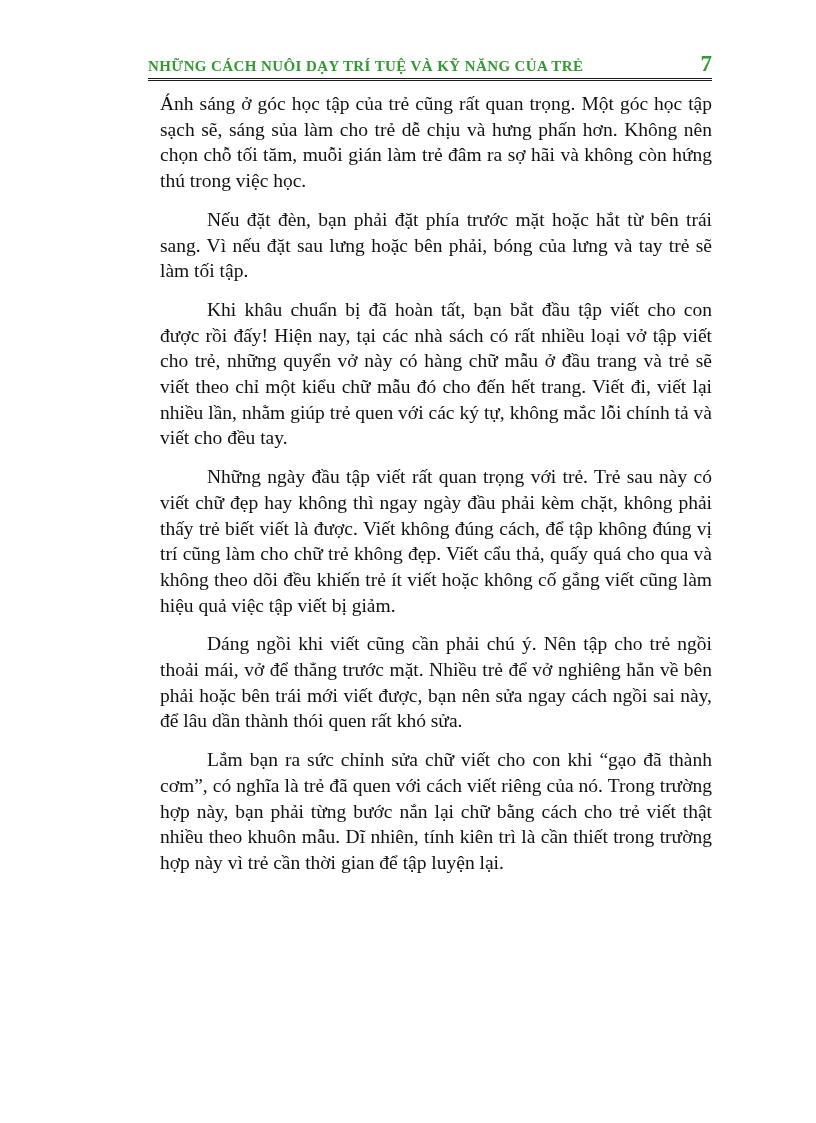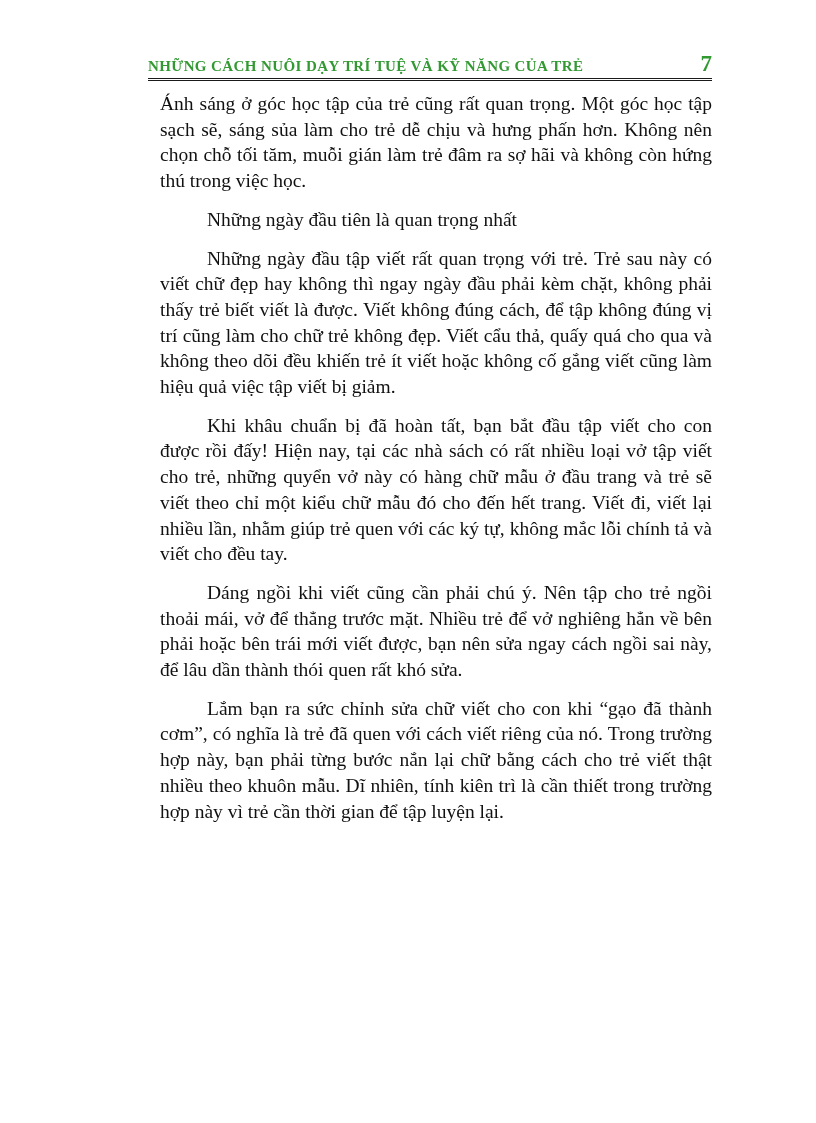--- a/index.html
+++ b/index.html
@@ -87,23 +87,23 @@
 
   <div class="header">
     <span class="header-title">NHỮNG CÁCH NUÔI DẠY TRÍ TUỆ VÀ KỸ NĂNG CỦA TRẺ</span>
     <span class="page-number">7</span>
   </div>
 
   <div class="header-rule"></div>
 
   <div class="body-text">
     <p class="para no-indent">Ánh sáng ở góc học tập của trẻ cũng rất quan trọng. Một góc học tập sạch sẽ, sáng sủa làm cho trẻ dễ chịu và hưng phấn hơn. Không nên chọn chỗ tối tăm, muỗi gián làm trẻ đâm ra sợ hãi và không còn hứng thú trong việc học.</p>
-    <p class="para">Những ngày đầu tiên là quan trọng nhất</p>
+    <p class="para">Nếu đặt đèn, bạn phải đặt phía trước mặt hoặc hắt từ bên trái sang. Vì nếu đặt sau lưng hoặc bên phải, bóng của lưng và tay trẻ sẽ làm tối tập.</p>
+    <p class="para">Khi khâu chuẩn bị đã hoàn tất, bạn bắt đầu tập viết cho con được rồi đấy! Hiện nay, tại các nhà sách có rất nhiều loại vở tập viết cho trẻ, những quyển vở này có hàng chữ mẫu ở đầu trang và trẻ sẽ viết theo chỉ một kiểu chữ mẫu đó cho đến hết trang. Viết đi, viết lại nhiều lần, nhằm giúp trẻ quen với các ký tự, không mắc lỗi chính tả và viết cho đều tay.</p>
     <p class="para">Những ngày đầu tập viết rất quan trọng với trẻ. Trẻ sau này có viết chữ đẹp hay không thì ngay ngày đầu phải kèm chặt, không phải thấy trẻ biết viết là được. Viết không đúng cách, để tập không đúng vị trí cũng làm cho chữ trẻ không đẹp. Viết cẩu thả, quấy quá cho qua và không theo dõi đều khiến trẻ ít viết hoặc không cố gắng viết cũng làm hiệu quả việc tập viết bị giảm.</p>
-    <p class="para">Khi khâu chuẩn bị đã hoàn tất, bạn bắt đầu tập viết cho con được rồi đấy! Hiện nay, tại các nhà sách có rất nhiều loại vở tập viết cho trẻ, những quyển vở này có hàng chữ mẫu ở đầu trang và trẻ sẽ viết theo chỉ một kiểu chữ mẫu đó cho đến hết trang. Viết đi, viết lại nhiều lần, nhằm giúp trẻ quen với các ký tự, không mắc lỗi chính tả và viết cho đều tay.</p>
     <p class="para">Dáng ngồi khi viết cũng cần phải chú ý. Nên tập cho trẻ ngồi thoải mái, vở để thẳng trước mặt. Nhiều trẻ để vở nghiêng hẳn về bên phải hoặc bên trái mới viết được, bạn nên sửa ngay cách ngồi sai này, để lâu dần thành thói quen rất khó sửa.</p>
     <p class="para">Lắm bạn ra sức chỉnh sửa chữ viết cho con khi “gạo đã thành cơm”, có nghĩa là trẻ đã quen với cách viết riêng của nó. Trong trường hợp này, bạn phải từng bước nắn lại chữ bằng cách cho trẻ viết thật nhiều theo khuôn mẫu. Dĩ nhiên, tính kiên trì là cần thiết trong trường hợp này vì trẻ cần thời gian để tập luyện lại.</p>
   </div>
 
   <div class="footer">
     <div class="footer-rule"></div>
     <a class="footer-link" href="#">sang://www.ebooks.vdcmedia.com</a>
   </div>
 
 </div>

